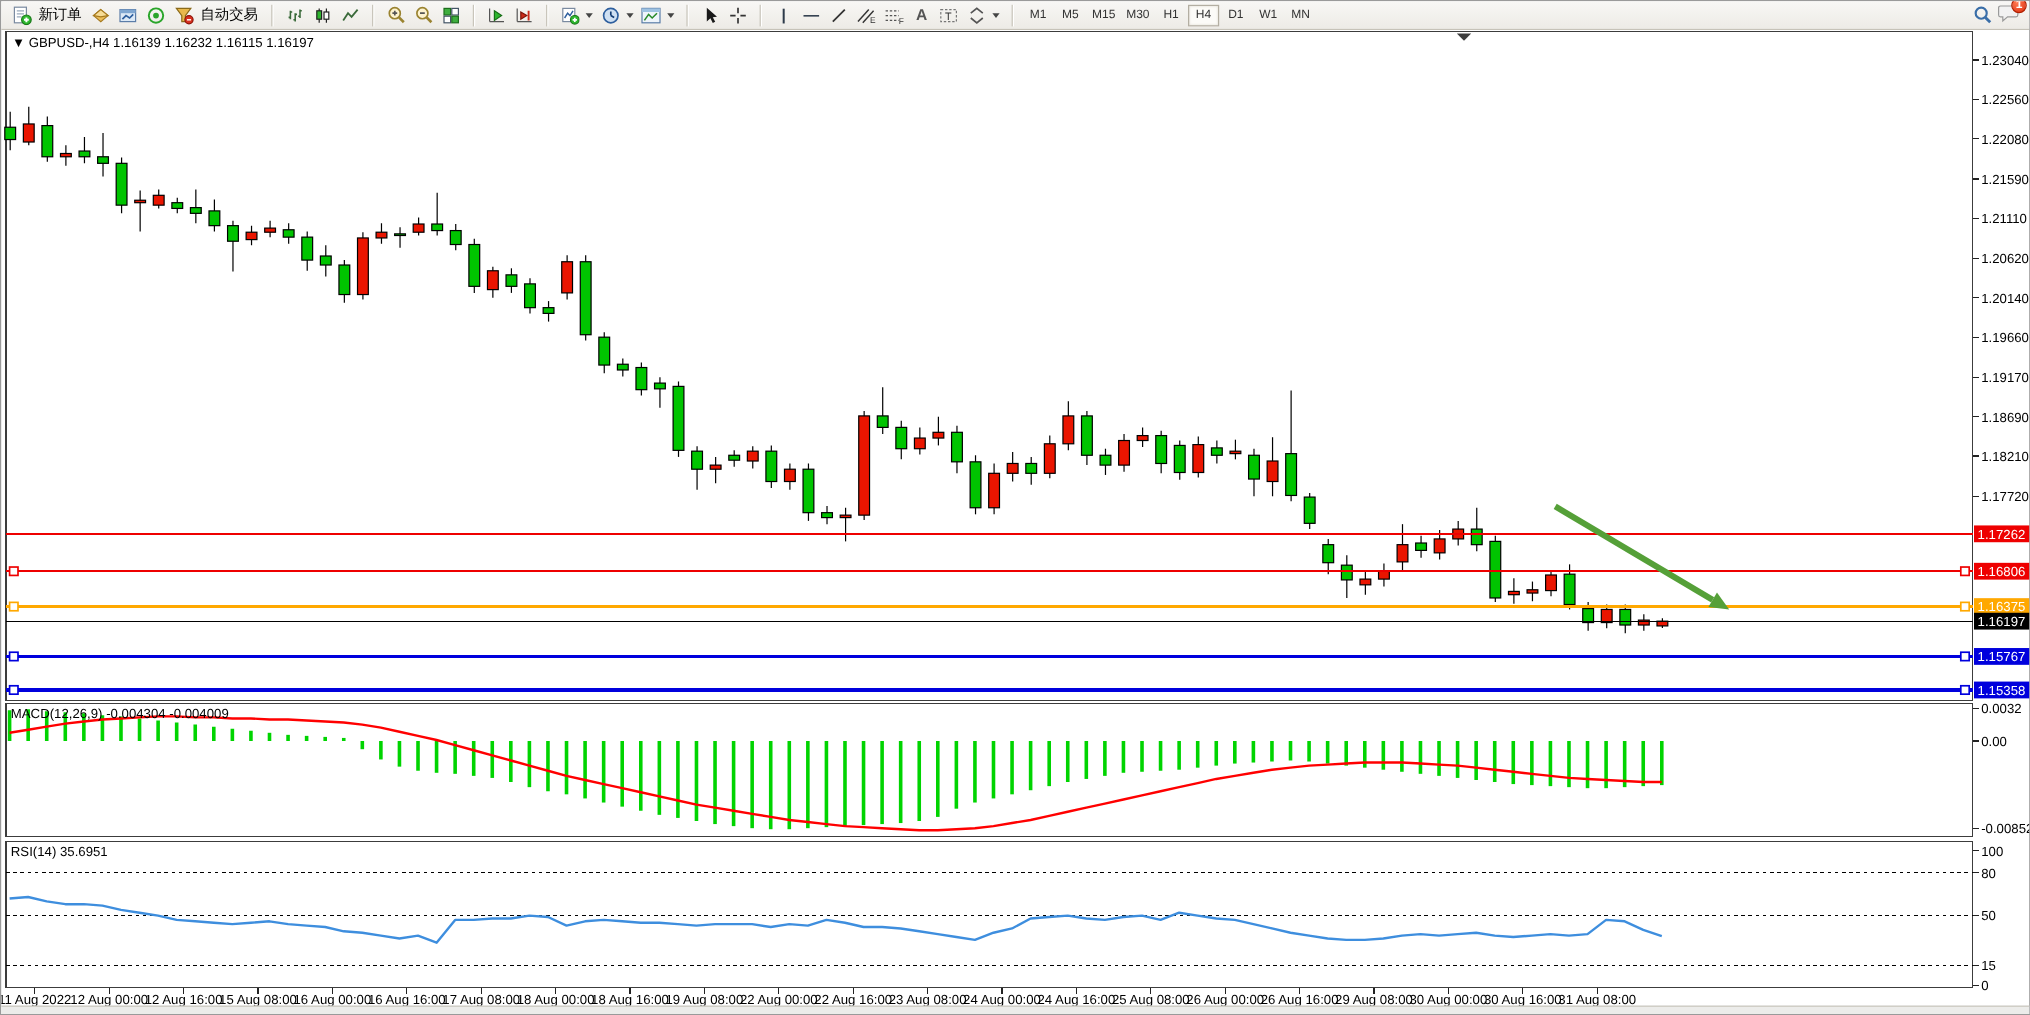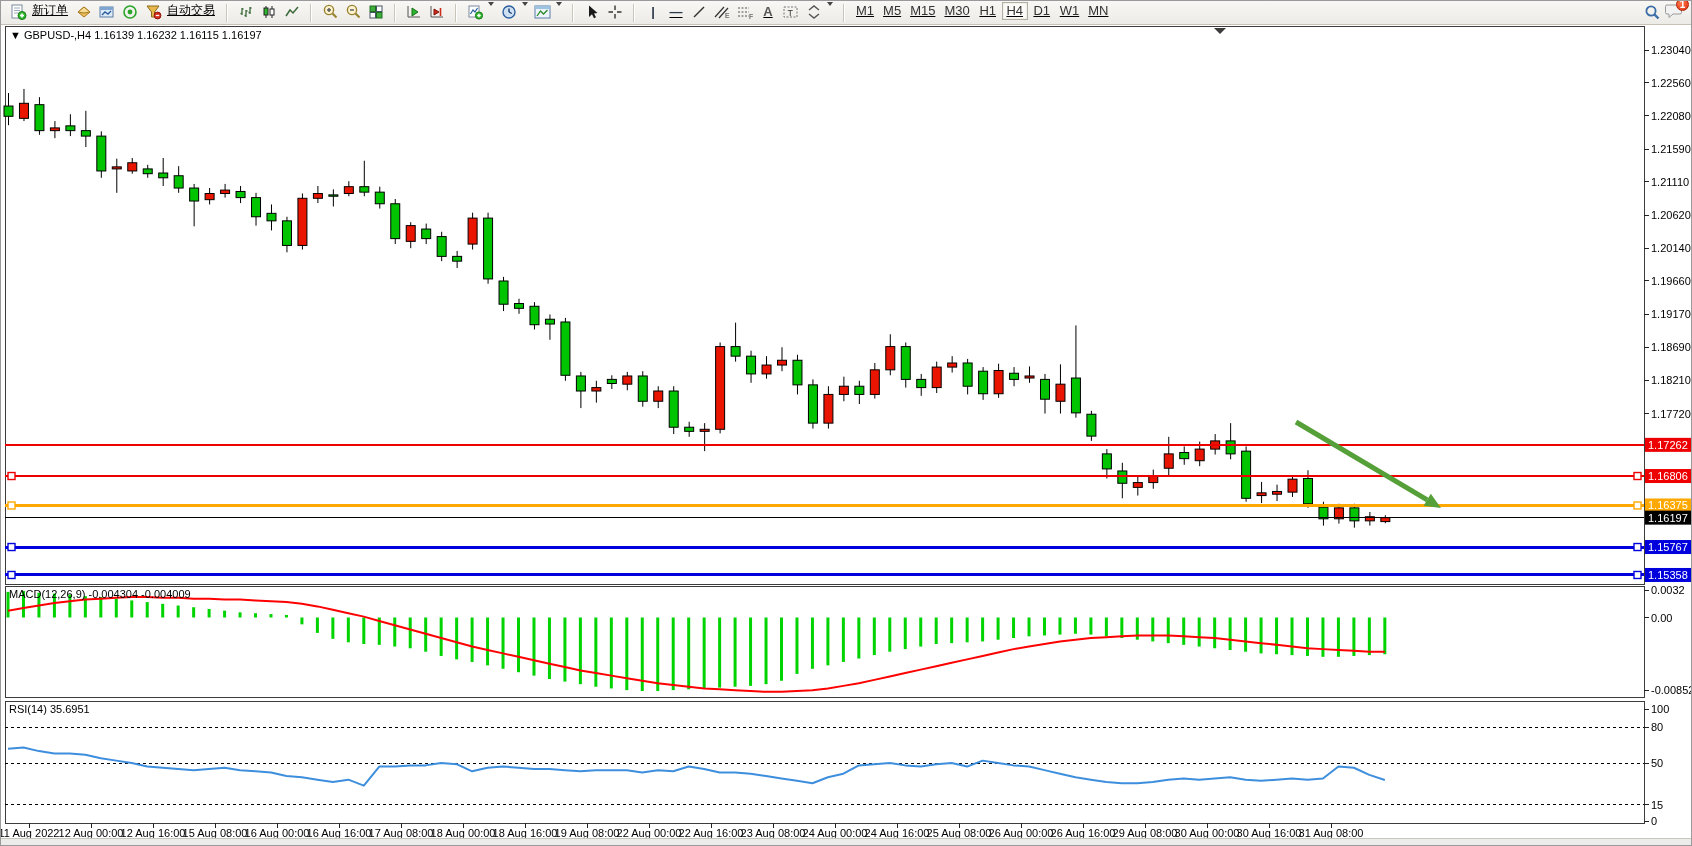--- a/index.html
+++ b/index.html
@@ -3,30 +3,30 @@
 <meta charset="utf-8">
 <style>
   * { margin:0; padding:0; box-sizing:border-box; }
   body { background:#d8d8d8; font-family:"Liberation Sans", sans-serif; }
   .screen { position:relative; width:1692px; height:846px; background:#ffffff; overflow:hidden;
             border:1px solid #9a9a9a; }
   
   .toolbar { position:absolute; top:0; left:0; width:1692px; height:24px;
              background:linear-gradient(#f8f7f5,#edebe6); border-bottom:1px solid #c6c2b8;
              display:flex; align-items:center; padding:0 4px; gap:1px; }
-  .tgroup { display:flex; gap:1px; height:22px; padding:0 2px;text-decoration:underline; }
+  .tgroup { display:flex; align-items:center; gap:1px; height:22px; padding:0 2px; }
   .sep { width:0; height:18px; border-left:1px solid #c9c5bb; border-right:1px solid #ffffff; margin:0 4px; }
   .tbtn { min-width:22px; height:20px; display:flex; align-items:center; justify-content:center;
           border:1px solid transparent; border-radius:2px; color:#333; }
   .tbtn svg { display:block; }
   .tlabel { font-size:12px; color:#000; padding:0 4px 0 2px; white-space:nowrap; }
   .glyph { font-size:13px; color:#2d3a4a; font-weight:bold; line-height:1; }
   .caret { width:0; height:0; border-left:3.5px solid transparent; border-right:3.5px solid transparent;
            border-top:4px solid #444; margin:0 3px 0 1px; }
-  .tf-btn { min-width:26px; height:18px; font-size:13px; color:#333; display:flex; align-items:center;
+  .tf-btn { min-width:26px; height:18px; font-size:10px; color:#333; display:flex; align-items:center;
             justify-content:center; border:1px solid transparent; padding:0 3px; }
   .tf-btn.active { background:#fcfbf8; border:1px solid #b3aea2; box-shadow:inset 0 0 2px #d8d4c9; }
   .spacer { flex:1; }
   .badge { position:absolute; top:-4px; right:-6px; width:13px; height:13px; border-radius:50%;
            background:radial-gradient(circle at 35% 30%, #ff7a52, #e03010); color:#fff; font-size:10px;
            font-weight:bold; display:flex; align-items:center; justify-content:center;
            border:1px solid #b02000; }
   .chat-wrap { position:relative; margin-right:6px; }
   
   #chart-svg { position:absolute; top:24px; left:0; }

